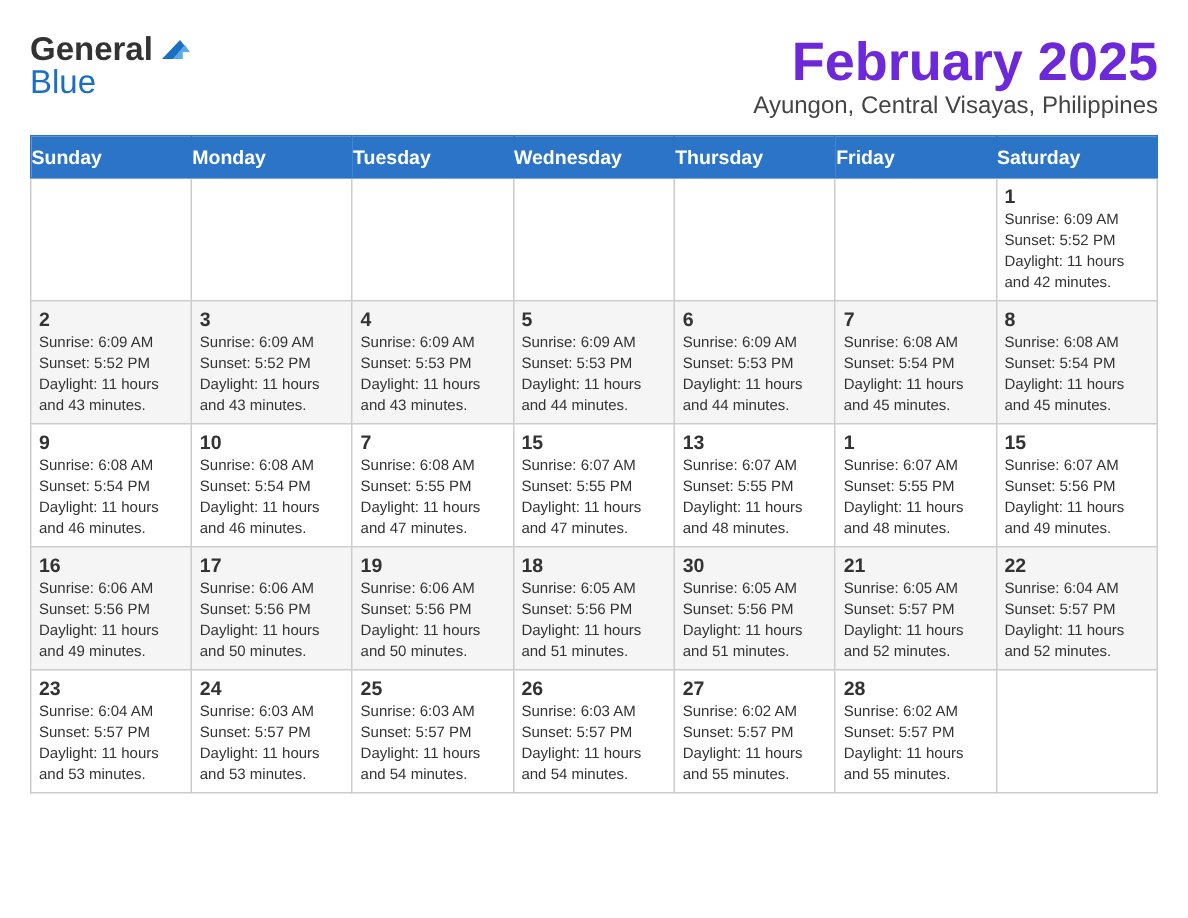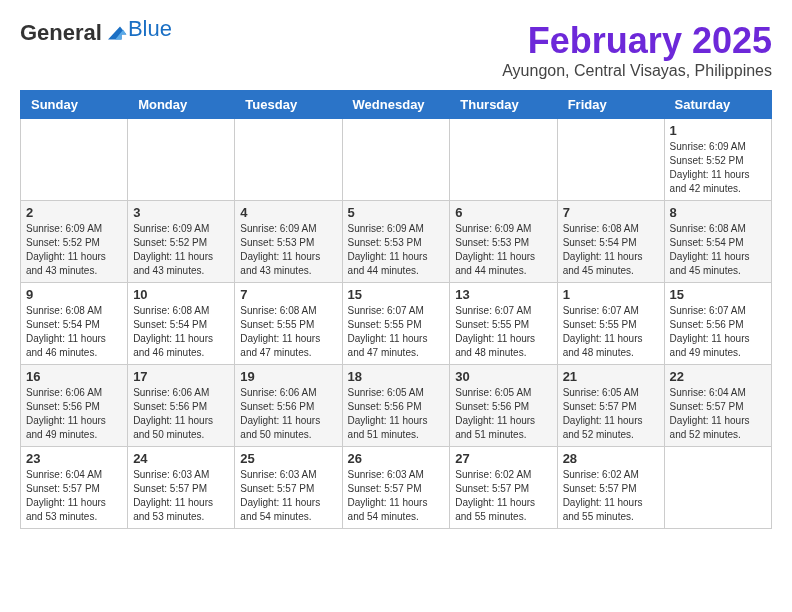--- a/index.html
+++ b/index.html
@@ -14,21 +14,21 @@
       padding: 20px 20px 10px 20px;
     }
     .header {
       display: flex;
       justify-content: space-between;
       align-items: flex-start;
       margin-bottom: 10px;
     }
     .logo {
       display: flex;
-      flex-direction: row;
+      flex-direction: column;
       align-items: flex-start;
     }
     .logo-text {
       display: flex;
       align-items: center;
       font-size: 22px;
       font-weight: bold;
     }
     .logo-general {
       color: #333;
@@ -56,21 +56,21 @@
     .calendar {
       width: 100%;
       border-collapse: collapse;
       border: 1px solid #ccc;
     }
     .calendar th {
       background-color: #2b74c8;
       color: #fff;
       font-size: 13px;
       font-weight: bold;
-      padding: 6px 10px;
+      padding: 6px 0;
       text-align: left;
       border: 1px solid #2b74c8;
     }
     .calendar td {
       vertical-align: top;
       width: 108px;
       min-height: 90px;
       border: 1px solid #ccc;
       padding: 4px 5px;
       font-size: 10.5px;

